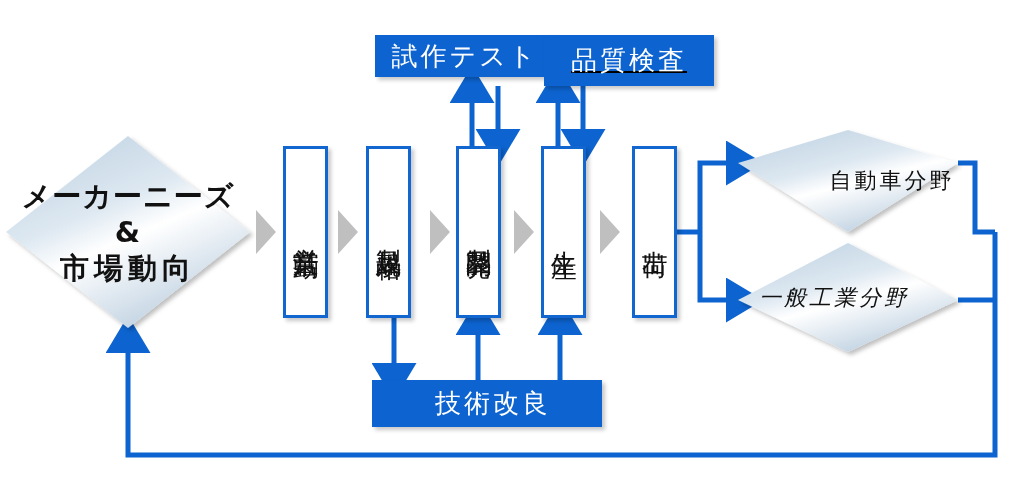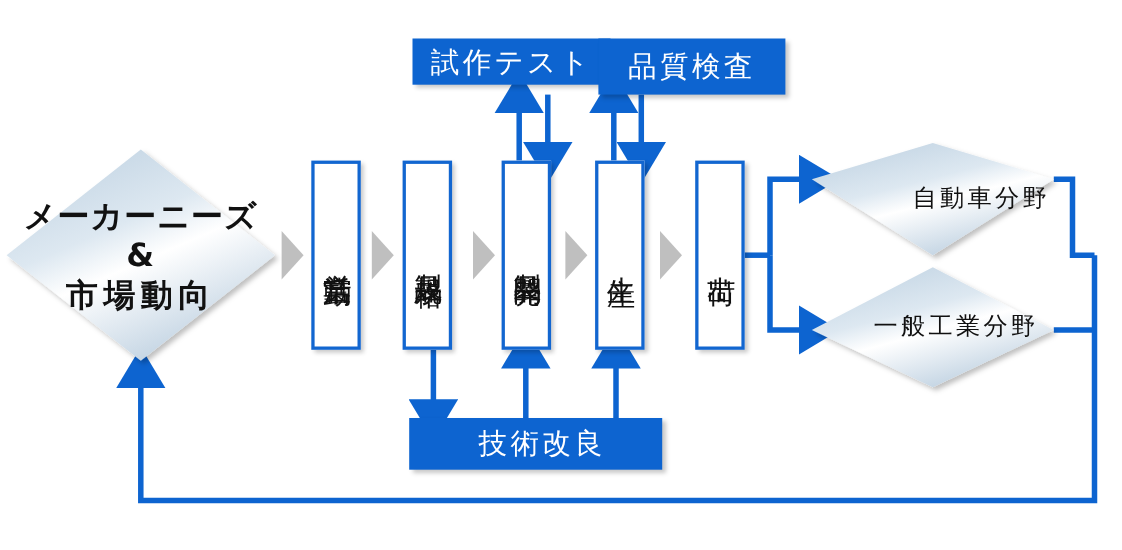--- a/index.html
+++ b/index.html
@@ -138,29 +138,29 @@
   </div>
 
   <div class="node vbox" style="left:632px;top:146px;width:45px;height:172px;">
     <span class="vtext">出荷</span>
   </div>
 
   <div class="node bluebox" style="left:344px;top:35px;width:180px;height:42px;margin-left:31px;">
     <span>試作テスト</span>
   </div>
 
-  <div class="node bluebox" style="left:544px;top:35px;width:170px;height:51px;">
+  <div class="node bluebox" style="left:544px;top:35px;width:170px;height:51px;text-decoration:underline;">
     <span>品質検査</span>
   </div>
 
   <div class="node bluebox" style="left:372px;top:380px;width:230px;height:47px;padding-left:12px;">
     <span>技術改良</span>
   </div>
 
   <div class="node diamond" style="left:782px;top:130px;width:220px;height:102px;">
     <div class="dlabel">自動車分野</div>
   </div>
 
-  <div class="node diamond" style="left:759px;top:243px;width:220px;height:109px;">
+  <div class="node diamond" style="left:724px;top:243px;width:220px;height:109px;font-style:italic;">
     <div class="dlabel">一般工業分野</div>
   </div>
 
 </div>
 
 </body></html>

